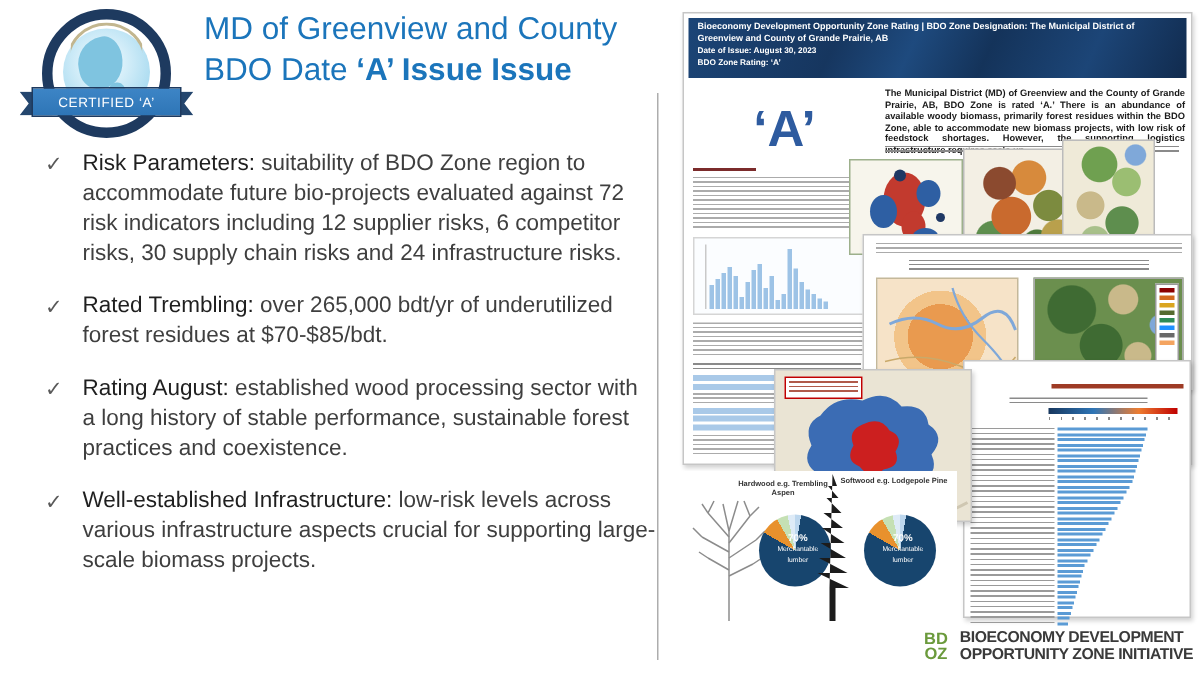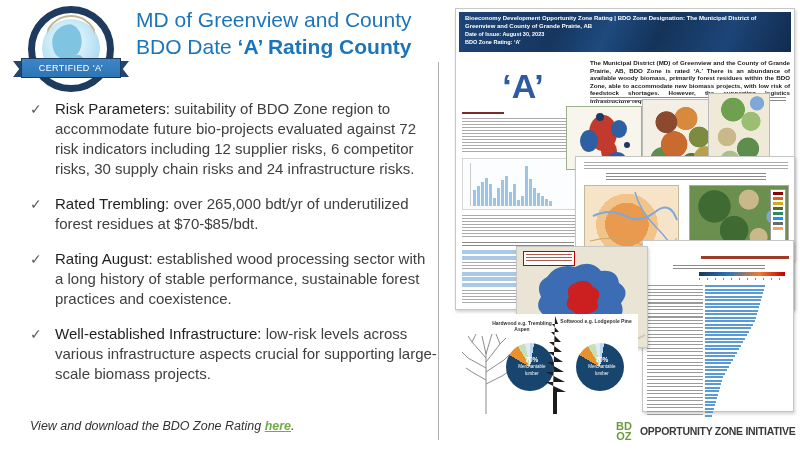--- a/index.html
+++ b/index.html
@@ -135,21 +135,21 @@
     <div class="arc"></div>
     <div class="ribbon">
       <div class="tail l"></div>
       <div class="tail r"></div>
       <div class="band">CERTIFIED ‘A’</div>
     </div>
   </div>
 
   <div class="abs" id="title">
     <div>MD of Greenview and County</div>
-    <div><span>BDO Date </span><b>‘A’ Rating County</b></div>
+    <div><span>BDO Date </span><b>‘A’ Issue Issue</b></div>
   </div>
 
   <div class="abs" id="bullets">
     <div class="bullet">
       <span class="chk">✓</span>
       <div><span class="lead">Risk Parameters:</span><span> suitability of BDO Zone region to accommodate future bio-projects evaluated against 72 risk indicators including 12 supplier risks, 6 competitor risks, 30 supply chain risks and 24 infrastructure risks.</span></div>
     </div>
     <div class="bullet">
       <span class="chk">✓</span>
       <div><span class="lead">Rated Trembling:</span><span> over 265,000 bdt/yr of underutilized forest residues at $70-$85/bdt.</span></div>
@@ -157,23 +157,20 @@
     <div class="bullet">
       <span class="chk">✓</span>
       <div><span class="lead">Rating August:</span><span> established wood processing sector with a long history of stable performance, sustainable forest practices and coexistence.</span></div>
     </div>
     <div class="bullet">
       <span class="chk">✓</span>
       <div><span class="lead">Well-established Infrastructure:</span><span> low-risk levels across various infrastructure aspects crucial for supporting large-scale biomass projects.</span></div>
     </div>
   </div>
 
-  <div class="abs" id="footer">
-    <span>View and download the BDO Zone Rating </span><a>here</a><span>.</span>
-  </div>
 
   <div class="abs" id="vdivider"></div>
 
   <div class="page" id="page1">
     <div id="docheader">
       <div class="l1">Bioeconomy Development Opportunity Zone Rating | BDO Zone Designation: The Municipal District of Greenview and County of Grande Prairie, AB</div>
       <div class="l2">Date of Issue: August 30, 2023</div>
       <div class="l2">BDO Zone Rating: ‘A’</div>
     </div>
 
@@ -341,17 +338,18 @@
     </div>
   </div>
 
   <div class="abs" id="logo">
     <div class="bdoz">
       <div>BD</div>
       <div>OZ</div>
     </div>
     <div class="div"></div>
     <div class="words">
+      <div>BIOECONOMY DEVELOPMENT</div>
       <div>OPPORTUNITY ZONE INITIATIVE</div>
     </div>
   </div>
 
 </div>
 
 </body></html>

